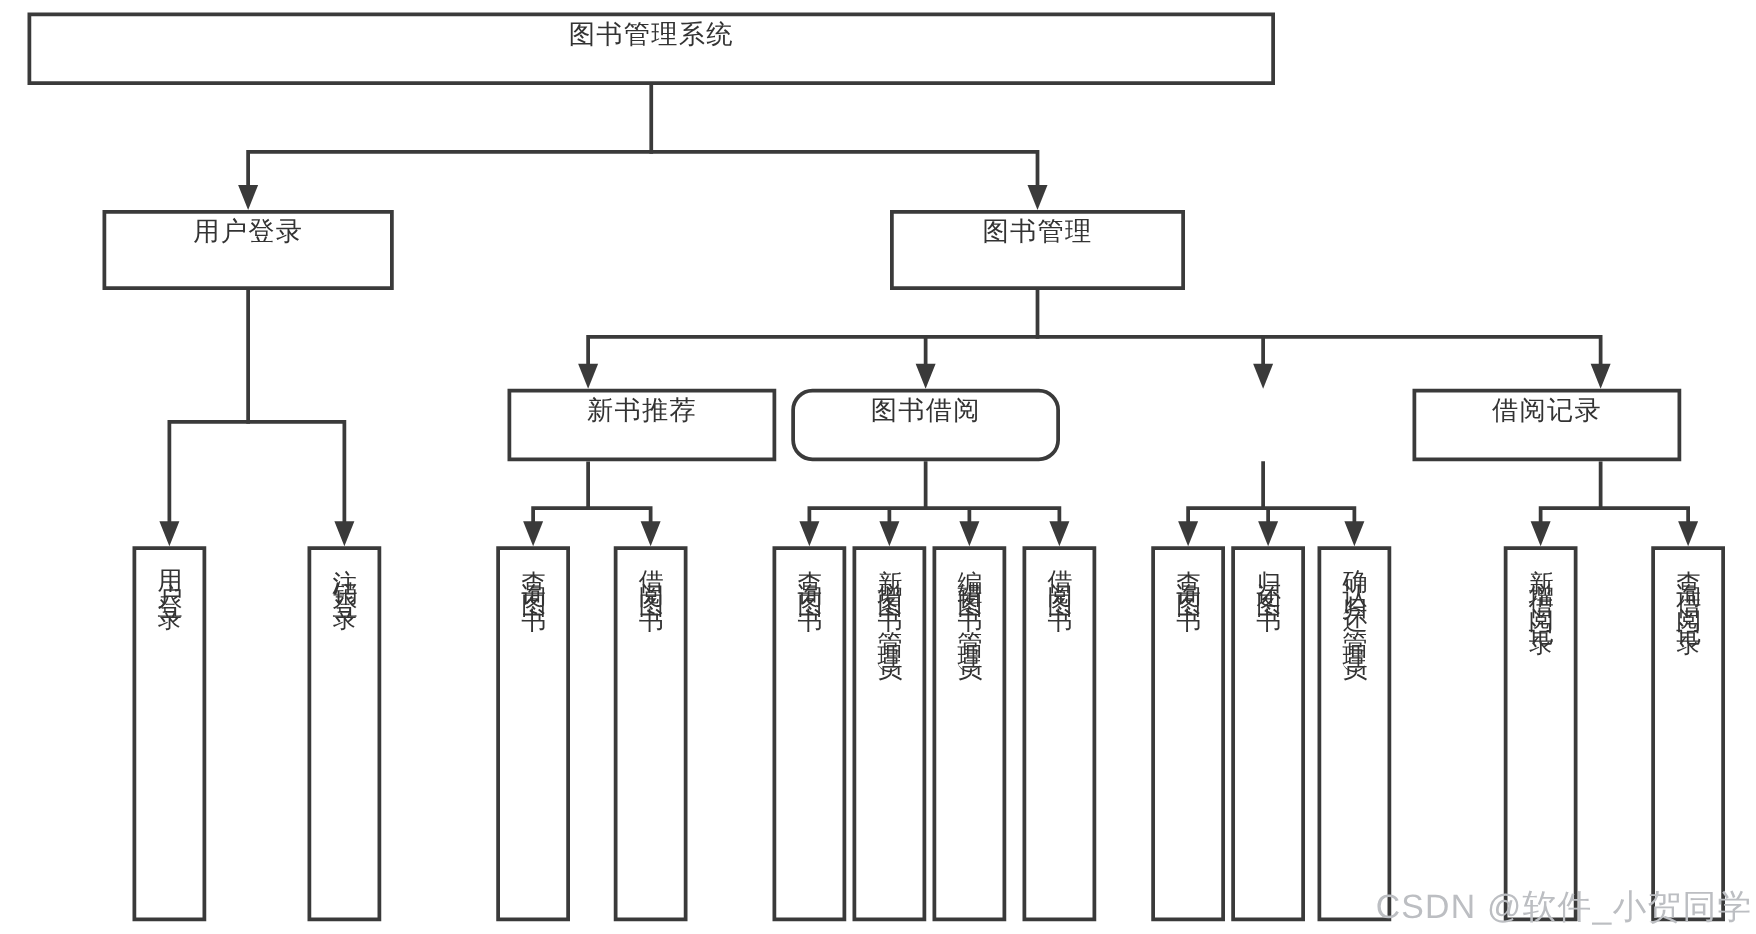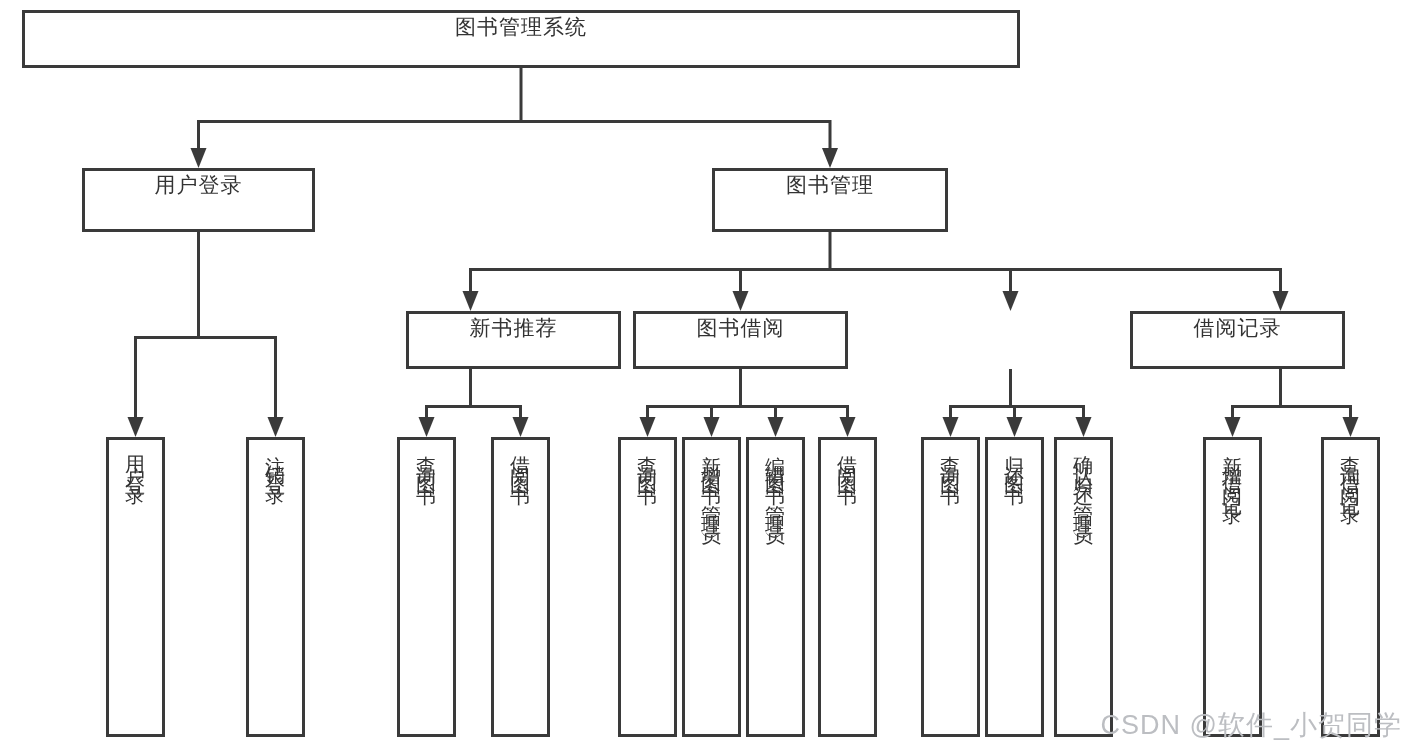--- a/index.html
+++ b/index.html
@@ -18,21 +18,21 @@
     background:#ffffff;
     display:flex;align-items:flex-start;justify-content:center;
     color:#333333;
   }
   .hlabel{font-size:21px;letter-spacing:1px;white-space:nowrap;}
   .root{left:22px;top:10px;width:998px;height:58px;}
   .lv2a{left:82px;top:168px;width:233px;height:64px;}
   .lv2b{left:712px;top:168px;width:236px;height:64px;}
   .lv3{top:311px;width:215px;height:58px;}
   .lv3a{left:363px;margin-left:43px;}
-  .lv3b{left:633px;}
+  .lv3b{left:633px;border-radius:17px;}
   .lv3c{left:903px;}
   .lv3d{left:1130px;}
   .leaf{top:437px;width:59px;height:300px;}
   .vtext{
     writing-mode:vertical-lr;
     text-orientation:mixed;
     font-size:20px;
     letter-spacing:10px;
     line-height:1;
     color:#333333;

